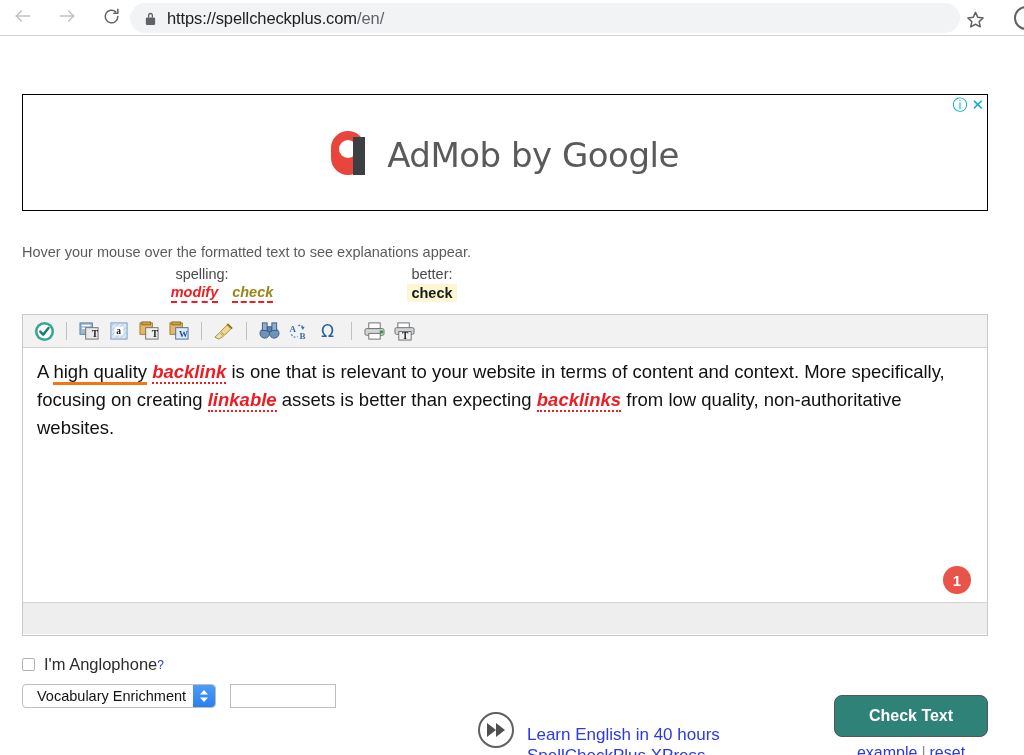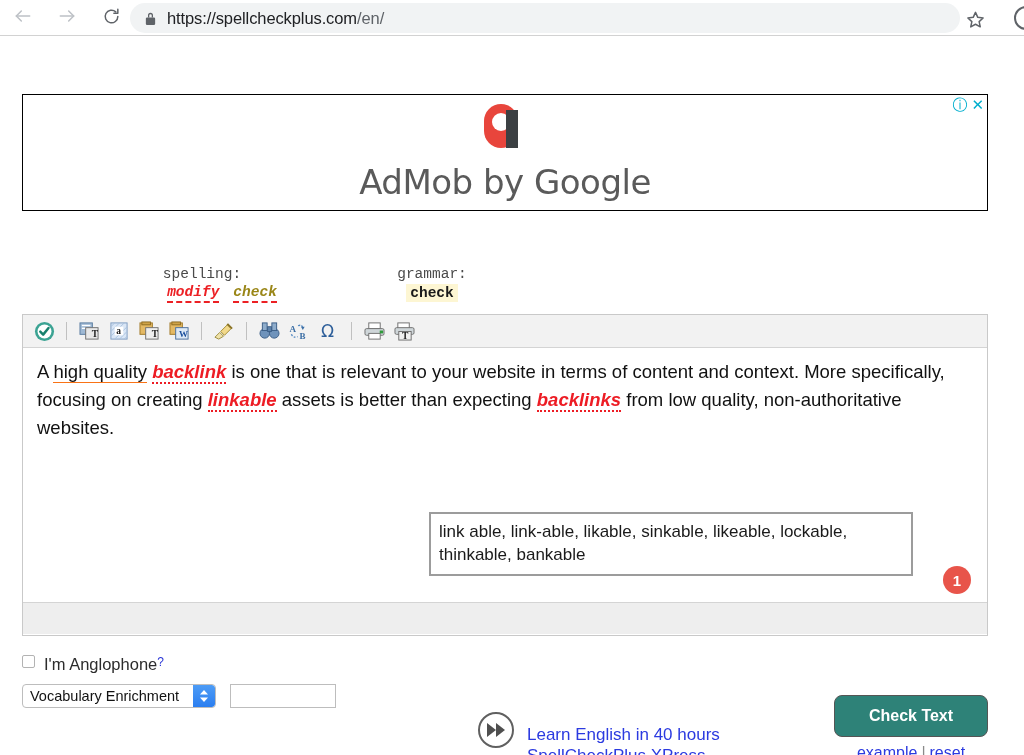--- a/index.html
+++ b/index.html
@@ -77,21 +77,21 @@
   #ad-info-icon, #ad-close-icon {
     color: #00aecd; font-size: 15px; line-height: 1;
     display: flex; align-items: center; justify-content: center;
   }
   #ad-content {
     position: absolute; left: 0; top: 0;
     width: 100%; height: 100%;
     display: flex; align-items: center; justify-content: center;
     gap: 140px;
   }
-  #ad-brand { display: flex; align-items: center; gap: 14px; flex-direction: column; }
+  #ad-brand { display: flex; align-items: flex-end; gap: 14px; }
   #admob-logo { width: 42px; height: 44px; position: relative; }
   #admob-logo .logo-red {
     position: absolute; left: 0; top: 0;
     width: 34px; height: 44px;
     background: #e8453c;
     border-radius: 18px 18px 18px 18px;
   }
   #admob-logo .logo-white {
     position: absolute; left: 8px; top: 9px;
     width: 18px; height: 18px;
@@ -118,21 +118,21 @@
   #hint-line {
     position: absolute; left: 22px; top: 208px;
     font-size: 14.5px; color: #5b5b5b;
   }
 
   
   #legend {
     position: absolute; left: 22px; top: 230px;
     width: 966px; height: 40px;
   }
-  .legend-group { position: absolute; text-align: center; font-family: Liberation Mono, monospace; }
+  .legend-group { position: absolute; text-align: center; }
   #legend-spelling { left: 100px; width: 160px; }
   #legend-grammar  { left: 330px; width: 160px; }
   .legend-head {
     font-size: 14.5px; color: #4a4a4a; margin-bottom: 2px;
   }
   .legend-items { display: flex; justify-content: center; gap: 14px; }
   .legend-modify {
     font-size: 14.5px; font-weight: bold; font-style: italic;
     color: #ec2024;
     border-bottom: 2px dashed #ec2024;
@@ -183,21 +183,21 @@
   #doc-text {
     font-size: 18.5px; line-height: 28px; color: #111111;
     font-family: "Liberation Sans", sans-serif;
   }
   .err-spell {
     color: #ed1c24; font-weight: bold; font-style: italic;
     border-bottom: 2px dotted #ed1c24;
   }
   .hl-grammar {
     color: #111111;
-    border-bottom: 1px solid #f97316;
+    border-bottom: 3px solid #f97316;
   }
   #tooltip {
     position: absolute; left: 406px; top: 164px;
     width: 484px;
     border: 2px solid #9c9c9c;
     background: #ffffff;
     padding: 6px 8px 8px 8px;
     font-size: 17px; line-height: 23px; color: #1a1a1a;
   }
   #error-badge {
@@ -211,41 +211,41 @@
   }
   #status-bar {
     height: 32px;
     background: #eeeeee;
     border-top: 1px solid #d4d4d4;
   }
 
   
   #anglophone-row {
     position: absolute; left: 22px; top: 619px;
-    display: flex; align-items: flex-start;
+    display: flex; align-items: center;
   }
   #anglophone-checkbox {
     width: 13px; height: 13px;
     border: 1px solid #b3b3b3; border-radius: 2px;
     background: #ffffff; margin-right: 9px;
   }
   #anglophone-label { font-size: 16.5px; color: #2c2c2c; }
   #anglophone-help {
     font-size: 12px; color: #2a36d6; vertical-align: super;
   }
   #enrich-row {
     position: absolute; left: 22px; top: 648px;
     display: flex; align-items: center; gap: 14px;
   }
   #enrich-select {
     width: 194px; height: 24px;
     border: 1px solid #bdbdbd; border-radius: 4px;
     background: #ffffff;
     display: flex; align-items: center;
-    padding-left: 7px;
+    padding-left: 14px;
     font-size: 14.5px; color: #121212;
     position: relative; overflow: hidden;
   }
   #enrich-arrow-box {
     position: absolute; right: 0; top: 0;
     width: 22px; height: 100%;
     background: linear-gradient(#4d9cf6, #2b7ef0);
     border-radius: 0 3px 3px 0;
     display: flex; align-items: center; justify-content: center;
     color: #ffffff; font-size: 9px; line-height: 8px;
@@ -344,31 +344,32 @@
         </div>
         <span id="ad-brand-text">AdMob by Google</span>
       </div>
     </div>
     <div id="ad-controls">
       <span id="ad-info-icon">ⓘ</span>
       <span id="ad-close-icon">✕</span>
     </div>
   </div>
 
+  <div id="hint-line">Hover your mouse over the formatted text to see explanations appear.</div>
 
   <div id="legend">
     <div class="legend-group" id="legend-spelling">
       <div class="legend-head">spelling:</div>
       <div class="legend-items">
         <span class="legend-modify">modify</span>
         <span class="legend-check-sp">check</span>
       </div>
     </div>
     <div class="legend-group" id="legend-grammar">
-      <div class="legend-head">grammar:</div>
+      <div class="legend-head">better:</div>
       <div class="legend-items">
         <span class="legend-check-gr">check</span>
       </div>
     </div>
   </div>
 
   <div id="editor">
 
     <div id="toolbar">
       <div class="tb-icon">
@@ -459,23 +460,20 @@
             <rect x="1" y="7" width="20" height="7" rx="1.6" fill="#cfd6d9" stroke="#6f6f6f"></rect>
             <rect x="5" y="11" width="13" height="9" fill="#f0f0f0" stroke="#6f6f6f"></rect>
             <text x="8.5" y="19" font-size="10" font-weight="bold" font-family="Liberation Serif, serif" fill="#1a1a1a">T</text>
           </svg>
       </div>
     </div>
 
     <div id="text-pane">
       <div id="doc-text"><span>A </span><span class="hl-grammar">high quality</span><span> </span><span class="err-spell">backlink</span><span> is one that is relevant to your website in terms of content and context. More specifically, focusing on creating </span><span class="err-spell">linkable</span><span> assets is better than expecting </span><span class="err-spell">backlinks</span><span> from low quality, non-authoritative websites.</span></div>
 
-      <div id="tooltip">
-        <span>link able, link-able, likable, sinkable, likeable, lockable, thinkable, bankable</span>
-      </div>
 
       <div id="error-badge">1</div>
     </div>
 
     <div id="status-bar"></div>
   </div>
 
   <div id="anglophone-row">
     <div id="anglophone-checkbox"></div>
     <span id="anglophone-label">I'm Anglophone</span>

